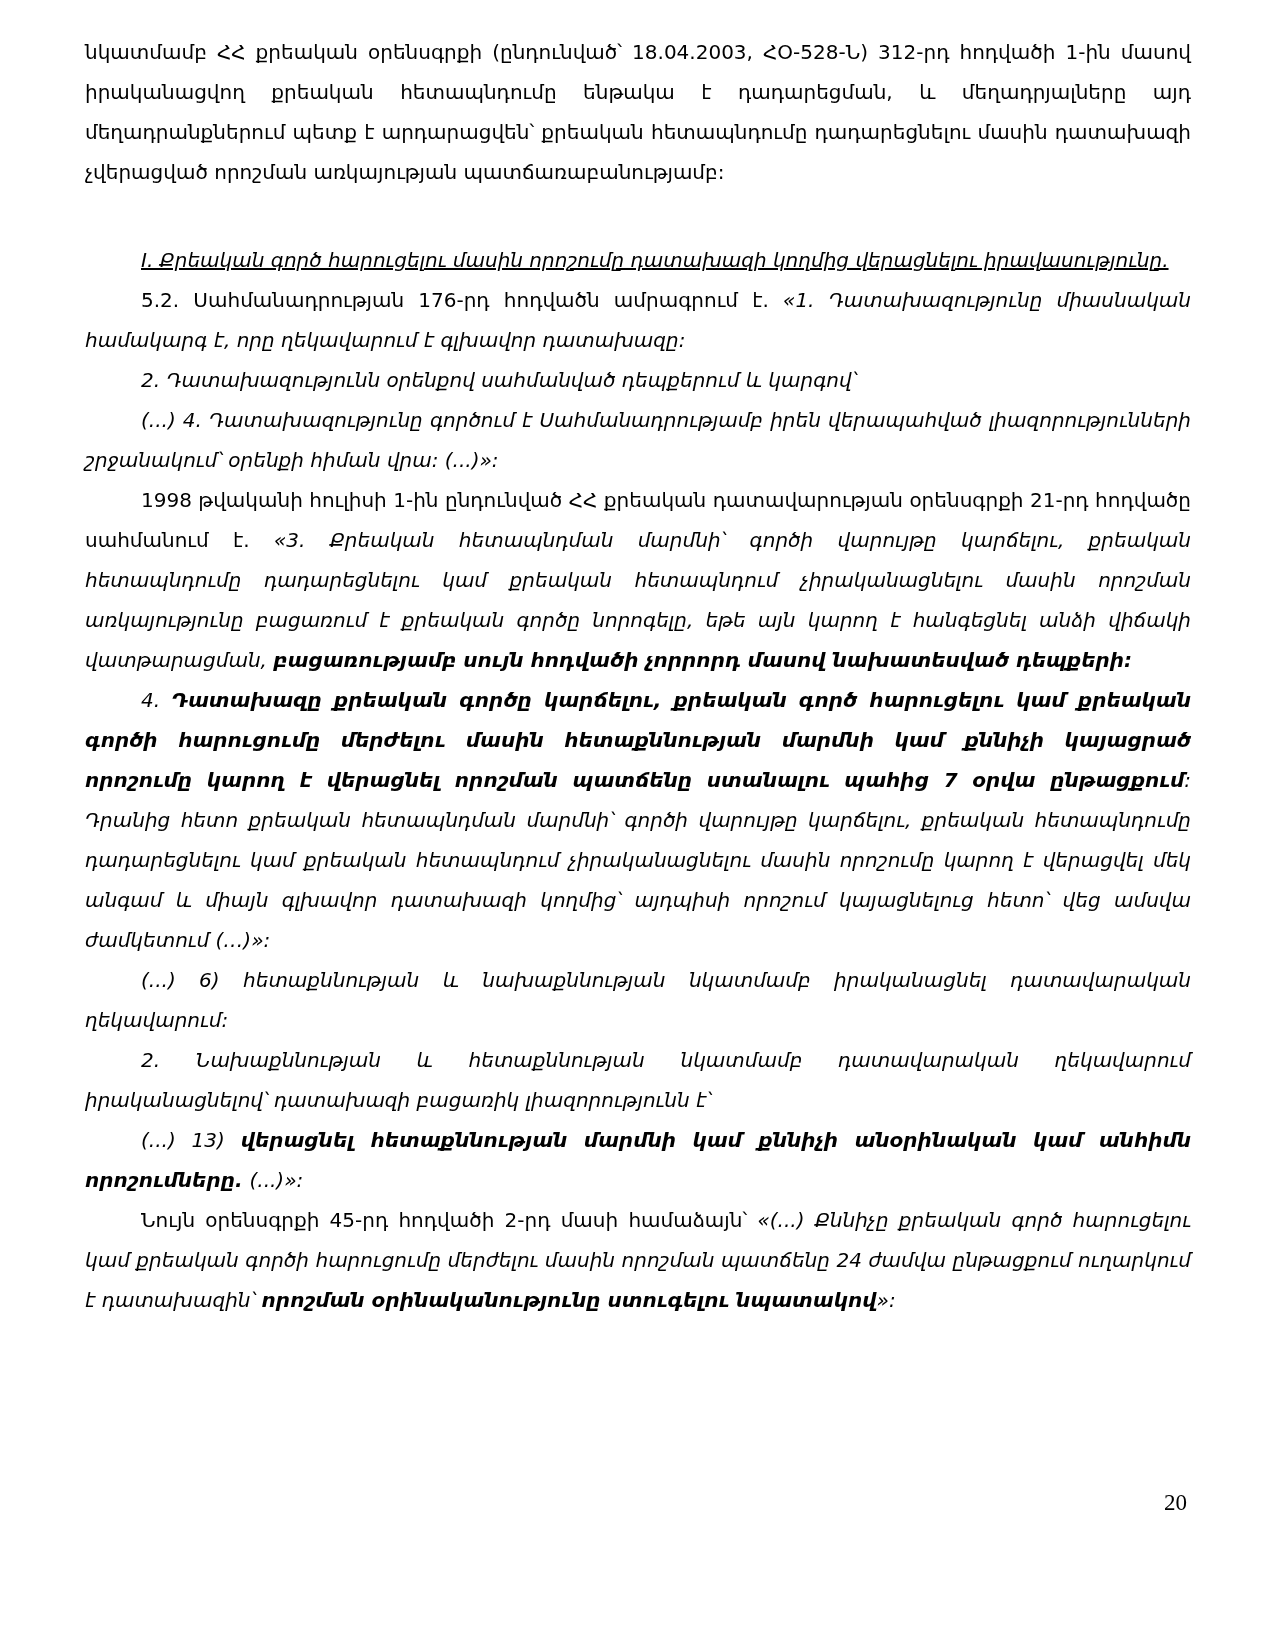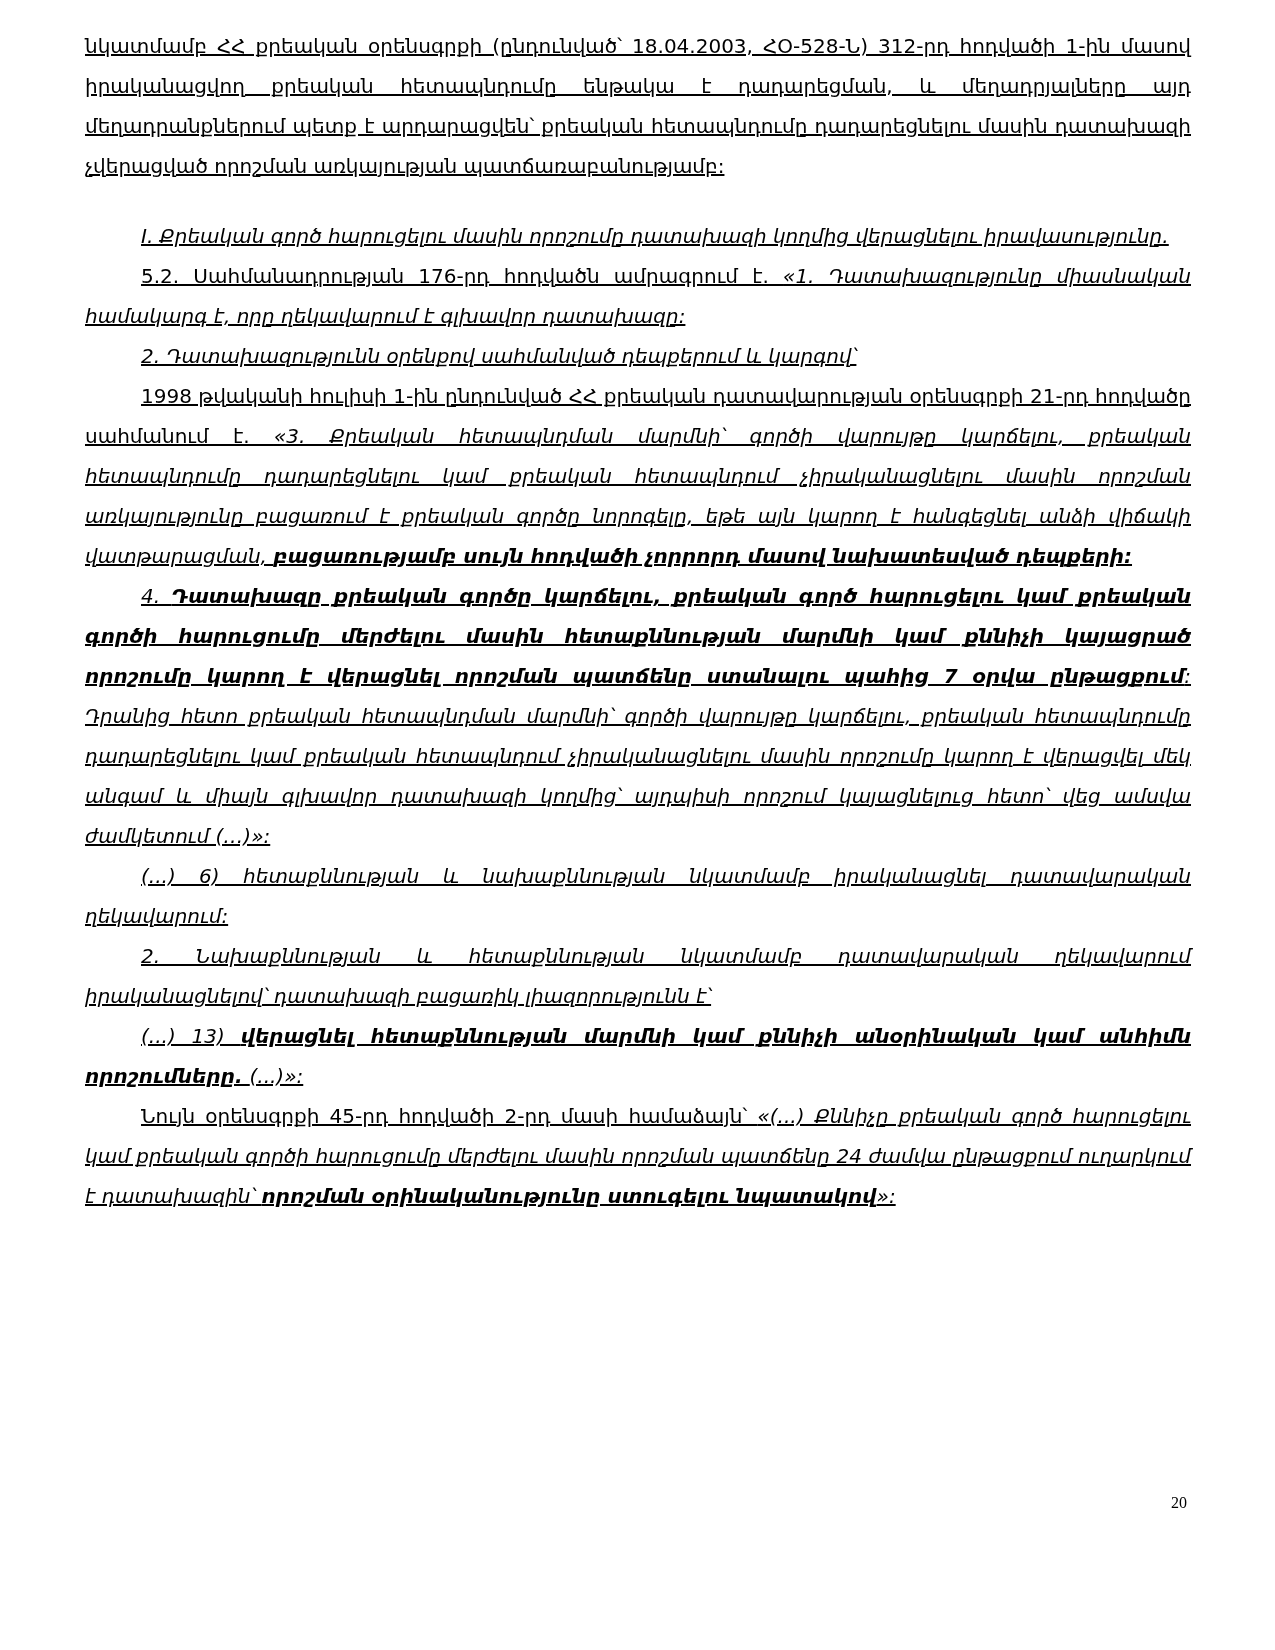--- a/index.html
+++ b/index.html
@@ -14,60 +14,60 @@
   }
   .sheet {
     position: absolute;
     left: 0; top: 0;
     width: 1275px;
     height: 1650px;
   }
   .text-block {
     position: absolute;
     left: 85px;
-    top: 26px;
+    top: 32px;
     width: 1106px;
-    text-decoration: underline;
   }
   .para {
     margin: 0;
     font-size: 20px;
     line-height: 40px;
     text-align: justify;
     text-indent: 56px;
   }
   .noindent { text-indent: 0; }
-  .head { margin-top: 30px; }
+  .head { margin-top: 48px; }
   .it { font-style: italic; }
   .b  { font-weight: bold; }
   .u  { text-decoration: underline; }
   .page-num {
     position: absolute;
     right: 88px;
     top: 1490px;
     font-family: "Liberation Serif", "DejaVu Serif", serif;
-    font-size: 16px;
+    font-size: 23px;
     line-height: 26px;
   }
 </style>
 </head>
 <body>
 
 <div class="sheet">
   <div class="text-block">
 
     <p class="para noindent"><span>նկատմամբ ՀՀ քրեական օրենսգրքի (ընդունված՝ 18.04.2003, ՀՕ-528-Ն) 312-րդ հոդվածի 1-ին մասով իրականացվող քրեական հետապնդումը ենթակա է դադարեցման, և մեղադրյալները այդ մեղադրանքներում պետք է արդարացվեն՝ քրեական հետապնդումը դադարեցնելու մասին դատախազի չվերացված որոշման առկայության պատճառաբանությամբ:</span></p>
 
     <p class="para head it u"><span>I. Քրեական գործ հարուցելու մասին որոշումը դատախազի կողմից վերացնելու իրավասությունը.</span></p>
 
     <p class="para"><span>5.2. Սահմանադրության 176-րդ հոդվածն ամրագրում է. </span><span class="it">«1. Դատախազությունը միասնական համակարգ է, որը ղեկավարում է գլխավոր դատախազը:</span></p>
 
     <p class="para it"><span>2. Դատախազությունն օրենքով սահմանված դեպքերում և կարգով՝</span></p>
 
 
+    <p class="para it"><span>(...) 4. Դատախազությունը գործում է Սահմանադրությամբ իրեն վերապահված լիազորությունների շրջանակում՝ օրենքի հիման վրա: (...)»:</span></p>
 
     <p class="para"><span>1998 թվականի հուլիսի 1-ին ընդունված ՀՀ քրեական դատավարության օրենսգրքի 21-րդ հոդվածը սահմանում է. </span><span class="it">«3. Քրեական հետապնդման մարմնի՝ գործի վարույթը կարճելու, քրեական հետապնդումը դադարեցնելու կամ քրեական հետապնդում չիրականացնելու մասին որոշման առկայությունը բացառում է քրեական գործը նորոգելը, եթե այն կարող է հանգեցնել անձի վիճակի վատթարացման, </span><span class="it b">բացառությամբ սույն հոդվածի չորրորդ մասով նախատեսված դեպքերի:</span></p>
 
     <p class="para it"><span>4. </span><span class="b">Դատախազը քրեական գործը կարճելու, քրեական գործ հարուցելու կամ քրեական գործի հարուցումը մերժելու մասին հետաքննության մարմնի կամ քննիչի կայացրած որոշումը կարող է վերացնել որոշման պատճենը ստանալու պահից 7 օրվա ընթացքում</span><span>: Դրանից հետո քրեական հետապնդման մարմնի՝ գործի վարույթը կարճելու, քրեական հետապնդումը դադարեցնելու կամ քրեական հետապնդում չիրականացնելու մասին որոշումը կարող է վերացվել մեկ անգամ և միայն գլխավոր դատախազի կողմից՝ այդպիսի որոշում կայացնելուց հետո՝ վեց ամսվա ժամկետում (…)»:</span></p>
 
 
     <p class="para it"><span>(...) 6) հետաքննության և նախաքննության նկատմամբ իրականացնել դատավարական ղեկավարում:</span></p>
 
     <p class="para it"><span>2. Նախաքննության և հետաքննության նկատմամբ դատավարական ղեկավարում իրականացնելով՝ դատախազի բացառիկ լիազորությունն է՝</span></p>
 

